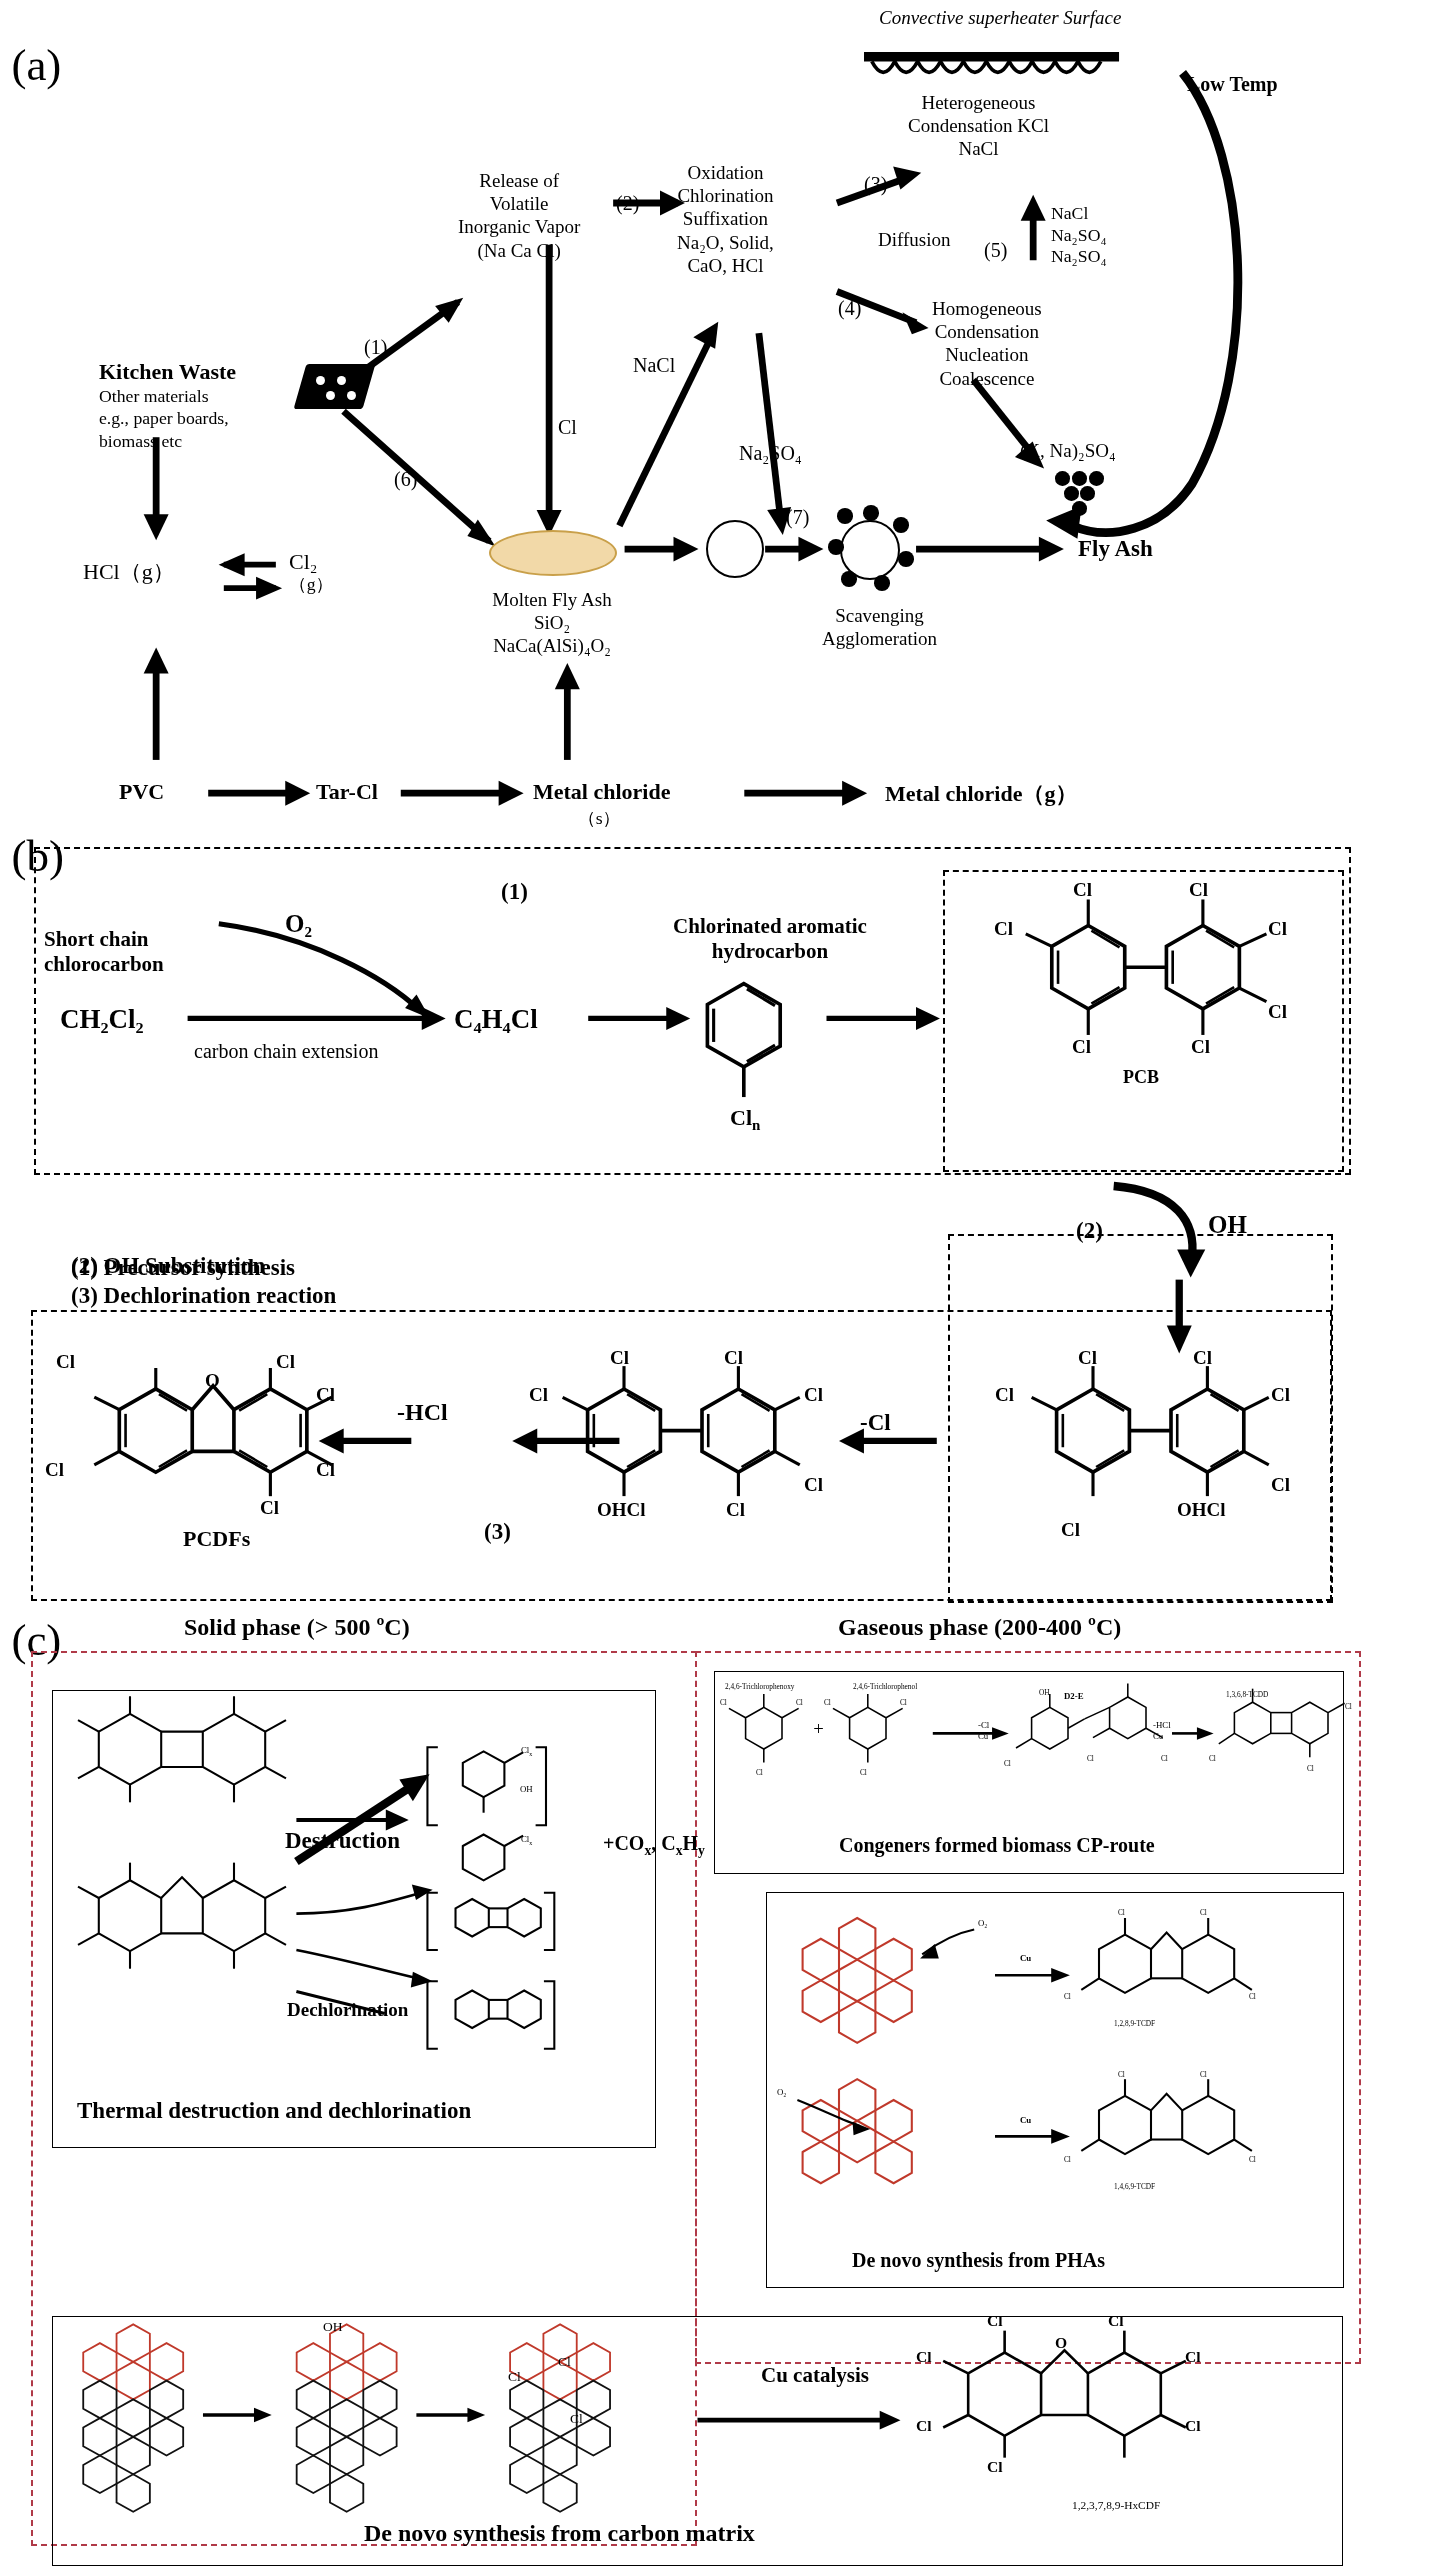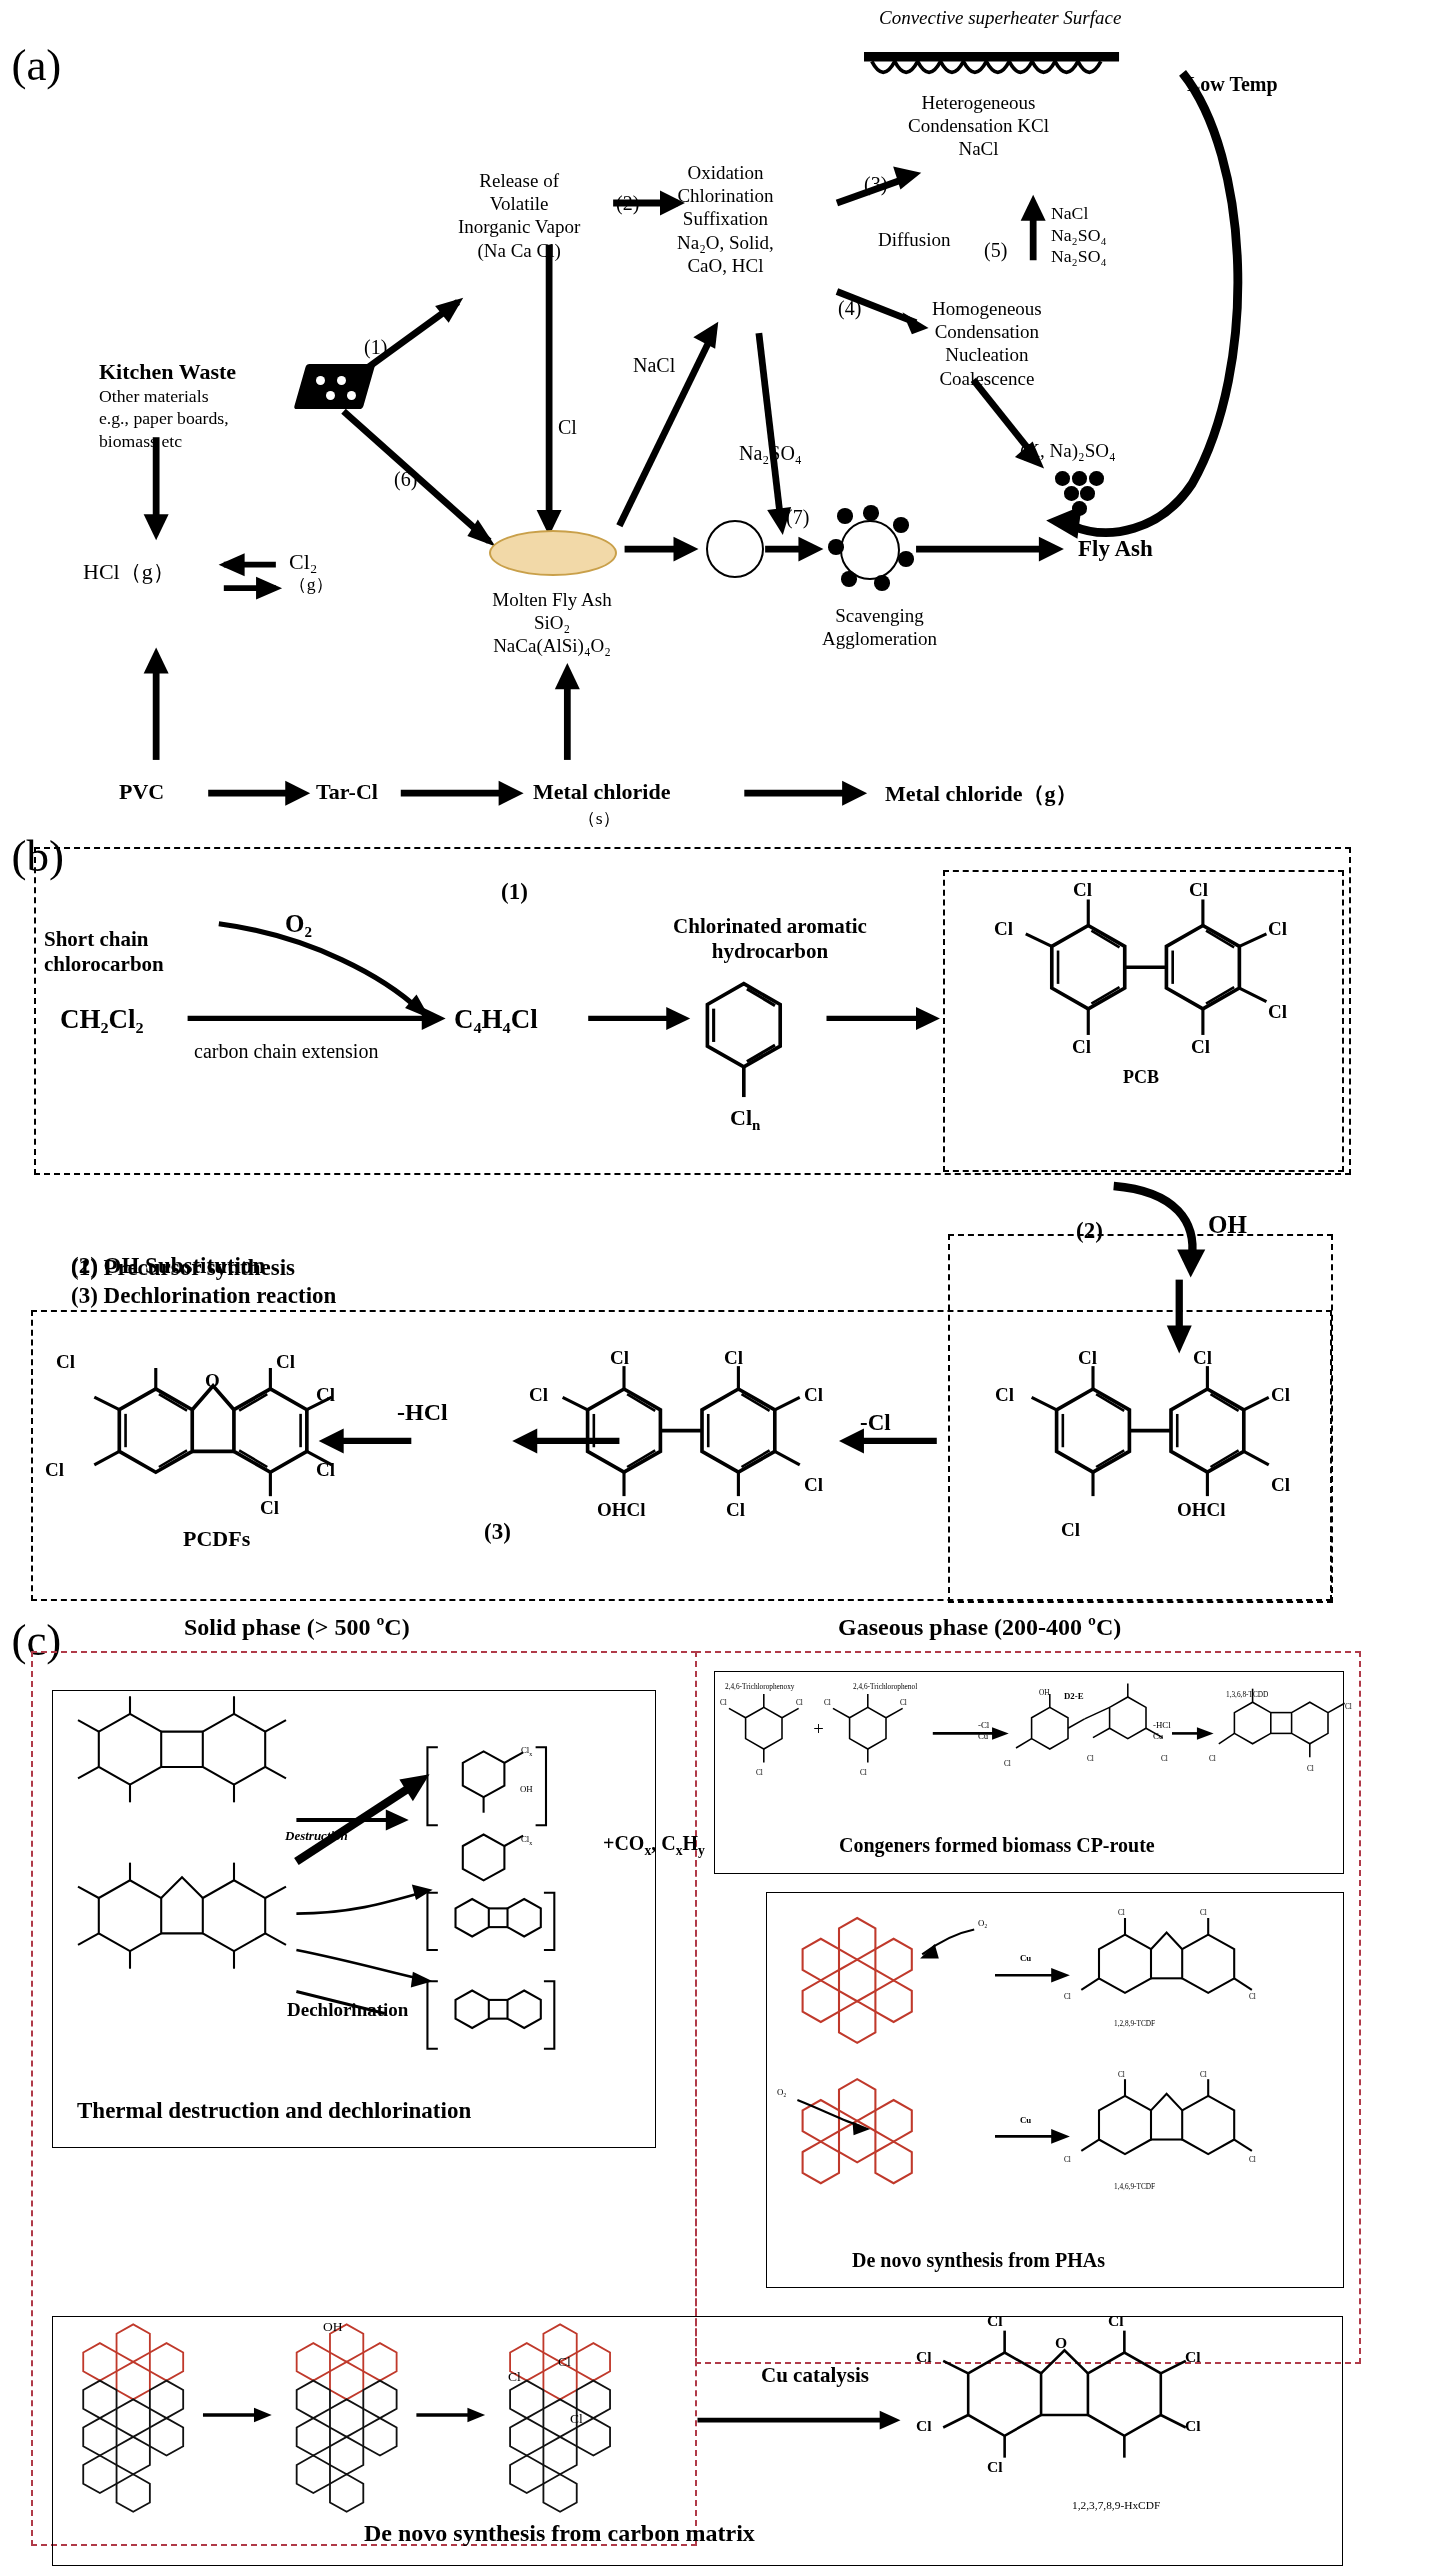--- a/index.html
+++ b/index.html
@@ -464,21 +464,21 @@
     <line x1="840" y1="456" x2="876" y2="456" stroke="#000" stroke-width="4"></line>
 
     <path d="M742,560 L722,560 L722,690 L742,690" fill="none" stroke="#000" stroke-width="4"></path>
     <path d="M946,560 L966,560 L966,690 L946,690" fill="none" stroke="#000" stroke-width="4"></path>
     <polygon points="776,596 808,578 840,596 840,632 808,650 776,632" fill="none" stroke="#000" stroke-width="4"></polygon>
     <polygon points="876,596 908,578 940,596 940,632 908,650 876,632" fill="none" stroke="#000" stroke-width="4"></polygon>
     <line x1="840" y1="596" x2="876" y2="596" stroke="#000" stroke-width="4"></line>
     <line x1="840" y1="632" x2="876" y2="632" stroke="#000" stroke-width="4"></line>
   </svg>
 
-  <div class="lbl b" style="left:285px;top:225px;font-size:13px;font-style:italic;">Destruction</div>
+  <div class="lbl b" style="left:285px;top:225px;font-size:23px;">Destruction</div>
   <div class="lbl b" style="left:287px;top:396px;font-size:19px;">Dechlorination</div>
   <div class="lbl b" style="left:603px;top:229px;font-size:20px;">
     <span>+CO</span><span class="sub">x</span><span>, C</span><span class="sub">x</span><span>H</span><span class="sub">y</span>
   </div>
   <div class="lbl tiny" style="left:520px;top:181px;">OH</div>
   <div class="lbl tiny" style="left:521px;top:142px;"><span>Cl</span><span class="sub">x</span></div>
   <div class="lbl tiny" style="left:521px;top:231px;"><span>Cl</span><span class="sub">x</span></div>
 
   <div class="solid-box" style="left:714px;top:68px;width:630px;height:203px;"></div>
   <div class="lbl b" style="left:839px;top:231px;font-size:20px;">Congeners formed biomass CP-route</div>

